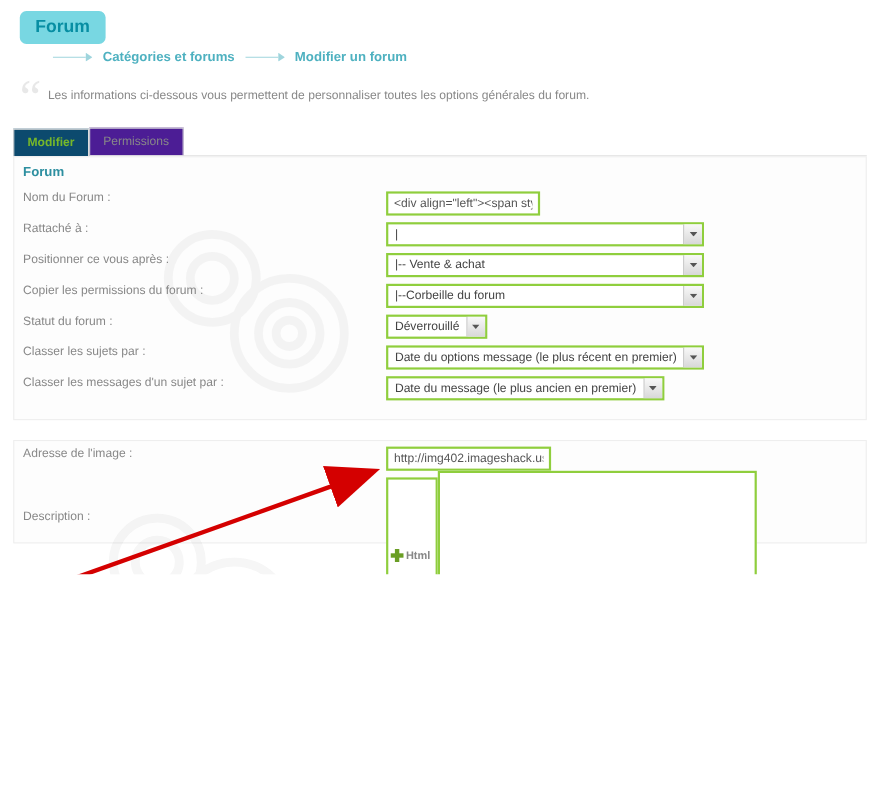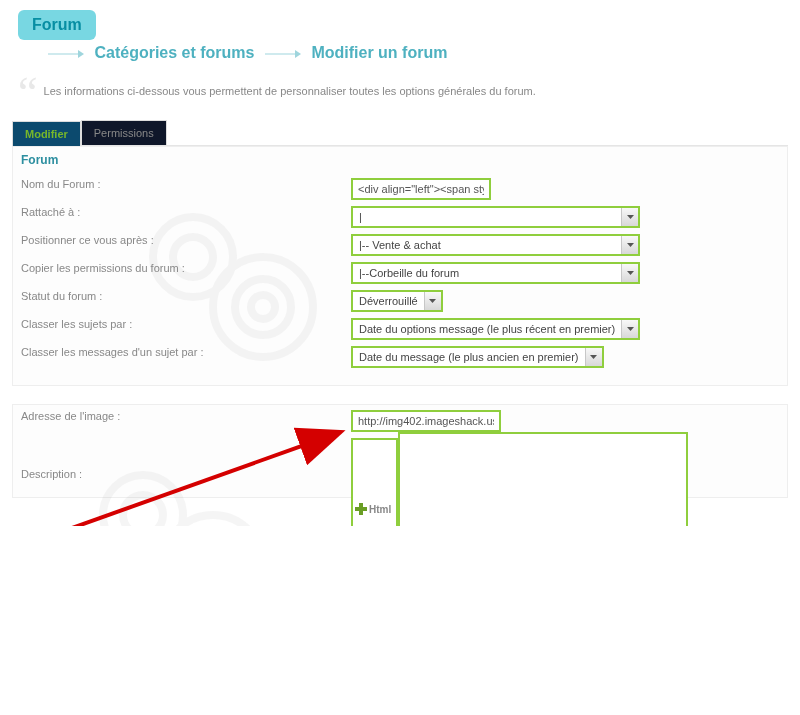--- a/index.html
+++ b/index.html
@@ -1,32 +1,32 @@
 <!DOCTYPE html>
 <html><head>
 <meta charset="utf-8">
 <style>
   * { box-sizing: border-box; }
   html, body { margin:0; padding:0; font-family: Verdana, Arial, sans-serif; font-size:11px; color:#777; background:#fff; }
   .page { width:800px; margin:0 auto; padding:10px 12px; position:relative; }
   
   
   .corner-tab { display:inline-block; background:#78d7e2; color:#078ea3; font-size:16px; font-weight:bold; padding:6px 14px 6px 14px; border-radius:6px; margin-left:6px; }
-  .breadcrumb { margin:4px 0 12px 30px; color:#5aa8b4; font-size:16px; font-weight:bold; }
+  .breadcrumb { margin:4px 0 12px 30px; color:#5aa8b4; font-size:12px; font-weight:bold; }
   .bc-item { display:inline-flex; align-items:center; color:#4eb1c0; cursor:pointer; }
   .bc-arrow { display:inline-block; width:36px; height:8px; margin:0 6px; vertical-align:middle; }
   .bc-arrow svg { display:block; }
   
   .intro-wrap { display:flex; align-items:center; margin:6px 0 14px 6px; }
   .quote-mark { font-size:44px; color:#e8e8e8; font-family:Georgia, serif; line-height:0.6; margin-right:6px; margin-top:6px; }
   .intro { color:#888; font-size:11px; padding-top:2px; }
   
   
   .tabs { display:flex; gap:0; border-bottom:1px solid #e5e5e5; margin-bottom:0; }
-  .tab { padding:6px 12px; border:1px solid #ddd; border-bottom:none; background:#0f172a; color:#888; font-size:11px; cursor:pointer; }
+  .tab { padding:6px 12px; border:1px solid #ddd; border-bottom:none; background:#4c1d95; color:#888; font-size:11px; cursor:pointer; }
   .tab.active { background:#0c4a6e; color:#77b72a; font-weight:bold; border-color:#ddd; position:relative; top:1px; }
   
   
   .panel { border:1px solid #eee; background:#fdfdfd; padding:2px 0 14px 0; margin-bottom:18px; position:relative; }
   .legend { color:#2d8fa0; font-weight:bold; font-size:12px; margin:4px 0 8px 8px; }
   
   .row { display:flex; align-items:flex-start; padding:3px 8px; }
   .row-label { width:330px; color:#888; font-size:11px; }
   .row-field { flex:1; }
   

